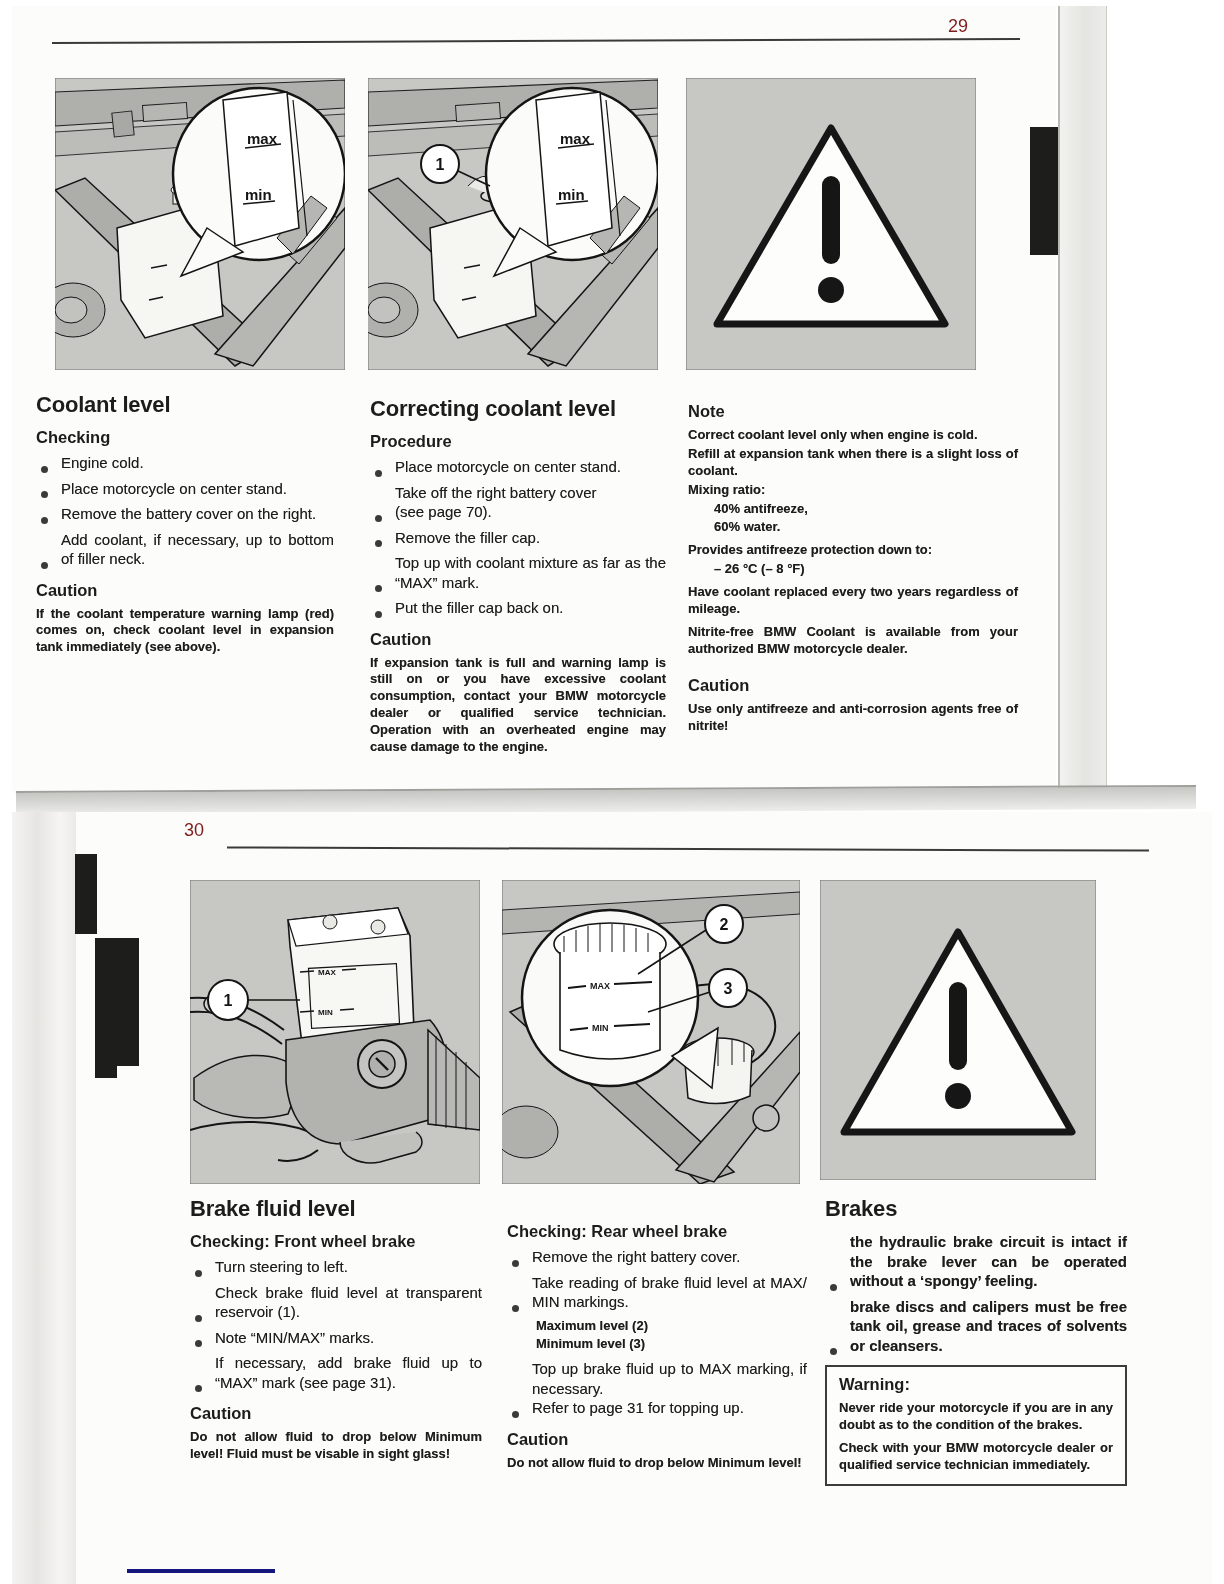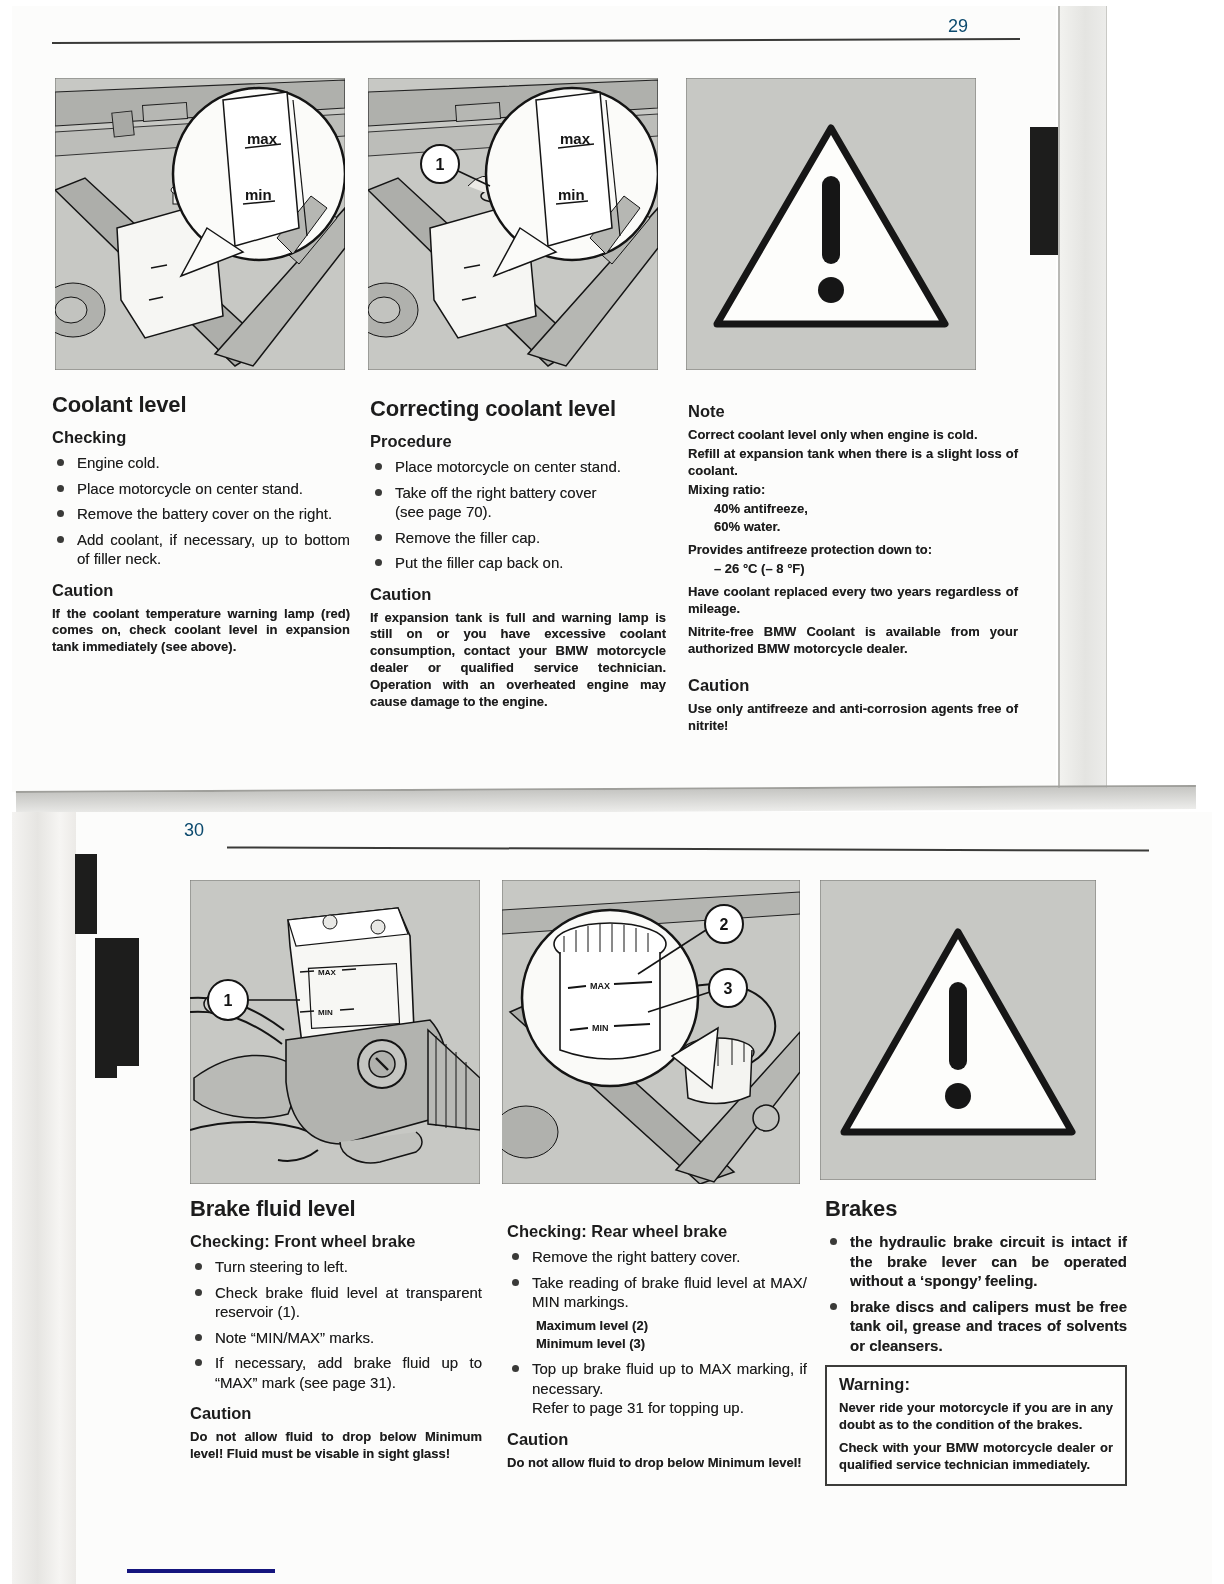--- a/index.html
+++ b/index.html
@@ -1,32 +1,32 @@
 <!DOCTYPE html>
 <html style="--panel_bg: #c7c8c4; --ink: #1c1c1c; --navy_line: #15157e;"><head>
 <meta charset="utf-8">
 <style>
   html,body{margin:0;padding:0;background:#ffffff;}
   .scan{position:relative;width:1224px;height:1584px;background:#ffffff;overflow:hidden;
         font-family:"Liberation Sans",sans-serif;color:#1c1c1c;}
   .page{position:absolute;background:#fcfcfb;}
   .rule{position:absolute;height:2px;background:#3a3a38;}
-  .pagenum{position:absolute;font-size:18px;font-weight:400;color:#0c4a6e;}
+  .pagenum{position:absolute;font-size:18px;font-weight:400;color:#7f1d1d;}
   .panel{position:absolute;}
   .col{position:absolute;}
   .h1{font-size:22px;font-weight:700;letter-spacing:-.2px;margin:0 0 10px 0;}
   .h2{font-size:16.5px;font-weight:700;margin:12px 0 6px 0;}
   .h2.first{margin-top:0;}
   .p{font-size:13px;line-height:1.3;text-align:justify;margin:0 0 6px 0;
      text-shadow:0 0 .4px rgba(0,0,0,.45);}
   .b{font-weight:700;}
   .tight{margin-bottom:2px;}
   .indent{padding-left:26px;text-align:left;}
   ul.blist{list-style:none;margin:0 0 4px 0;padding:0;}
-  ul.blist li{display:flex;margin:0 0 6px 0;}
+  ul.blist li{display:flex;margin:0 0 6px 0;align-items:flex-end;}
   ul.blist .dot{flex:none;width:7px;height:7px;border-radius:50%;background:#3a3a38;
                 margin:6px 13px 0 5px;}
   ul.blist .btxt{flex:1;font-size:15px;line-height:1.3;text-align:justify;
                  white-space:pre-line;text-shadow:0 0 .4px rgba(0,0,0,.45);}
   .wbox{border:2px solid #3c3c3a;padding:8px 12px 10px 12px;margin-top:10px;background:#fdfdfc;}
   .black-tab{position:absolute;background:#1d1d1c;}
   .edge-strip{position:absolute;background:linear-gradient(90deg,#f2f2ef,#e4e4e1 55%,#ececea);
               border-left:2px solid #b9b9b5;border-right:1px solid #c9c9c5;}
   .left-strip{position:absolute;background:linear-gradient(90deg,#f4f3f1,#e6e5e2 40%,#f6f5f3 75%,#eceae7);}
   .between-band{position:absolute;background:linear-gradient(180deg,#c6c6c3,#ededeb);
@@ -109,21 +109,21 @@
       <svg width="290" height="292" viewBox="0 0 290 292">
         <rect x="0" y="0" width="290" height="292" fill="#c7c8c4" stroke="#70706c"></rect>
         <path d="M145,50 L259,246 L31,246 Z" fill="#fdfdfb" stroke="#161616" stroke-width="7" stroke-linejoin="round"></path>
         <rect x="136" y="98" width="18" height="88" rx="9" fill="#161616"></rect>
         <circle cx="145" cy="212" r="13" fill="#161616"></circle>
       </svg>
     </div>
 
     <div class="black-tab" style="left:1018px;top:121px;width:38px;height:128px;"></div>
 
-    <div class="col" style="left:40px;top:386px;width:298px;">
+    <div class="col" style="left:24px;top:386px;width:298px;">
       <div class="h1">Coolant level</div>
       <div class="h2 first">Checking</div>
       <ul class="blist">
           <li>
             <span class="dot"></span>
             <span class="btxt">Engine cold.</span>
           </li>
           <li>
             <span class="dot"></span>
             <span class="btxt">Place motorcycle on center stand.</span>
@@ -150,20 +150,24 @@
             <span class="btxt">Place motorcycle on center stand.</span>
           </li>
           <li>
             <span class="dot"></span>
             <span class="btxt">Take off the right battery cover
 (see page 70).</span>
           </li>
           <li>
             <span class="dot"></span>
             <span class="btxt">Remove the filler cap.</span>
+          </li>
+          <li>
+            <span class="dot"></span>
+            <span class="btxt">Top up with coolant mixture as far as the “MAX” mark.</span>
           </li>
           <li>
             <span class="dot"></span>
             <span class="btxt">Put the filler cap back on.</span>
           </li>
         </ul>
       <div class="h2">Caution</div>
       <div class="p b">If expansion tank is full and warning lamp is still on or you have excessive coolant consumption, contact your BMW motorcycle dealer or qualified service technician. Operation with an overheated engine may cause damage to the engine.</div>
     </div>
 

